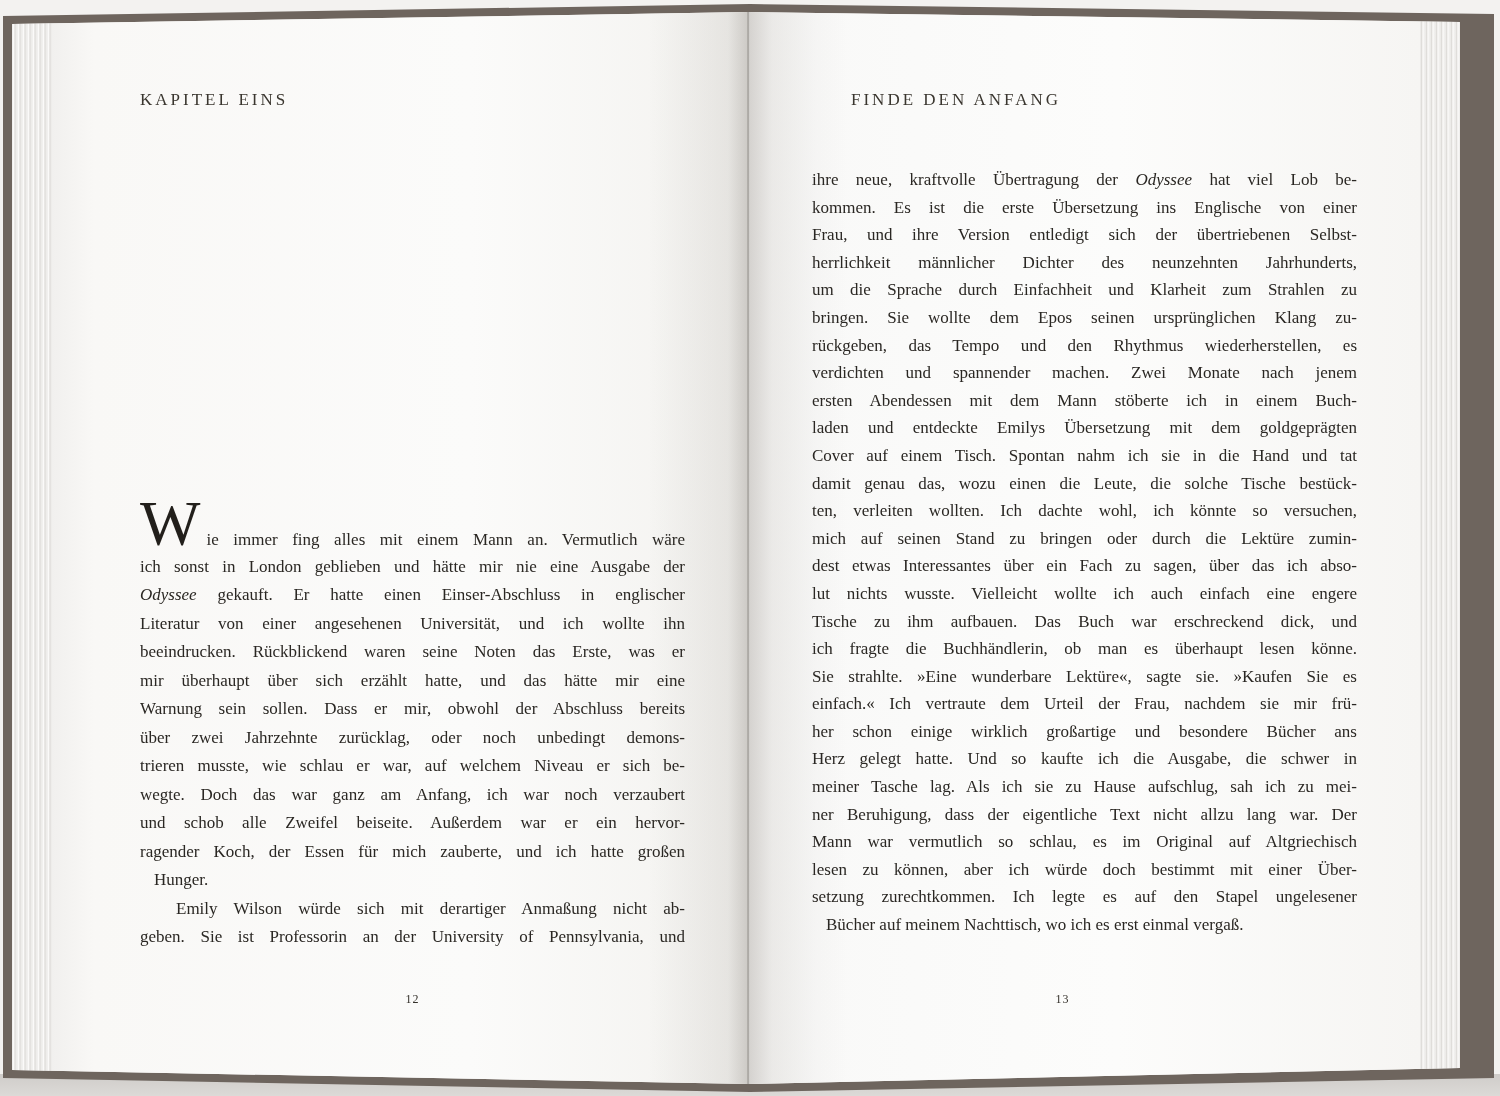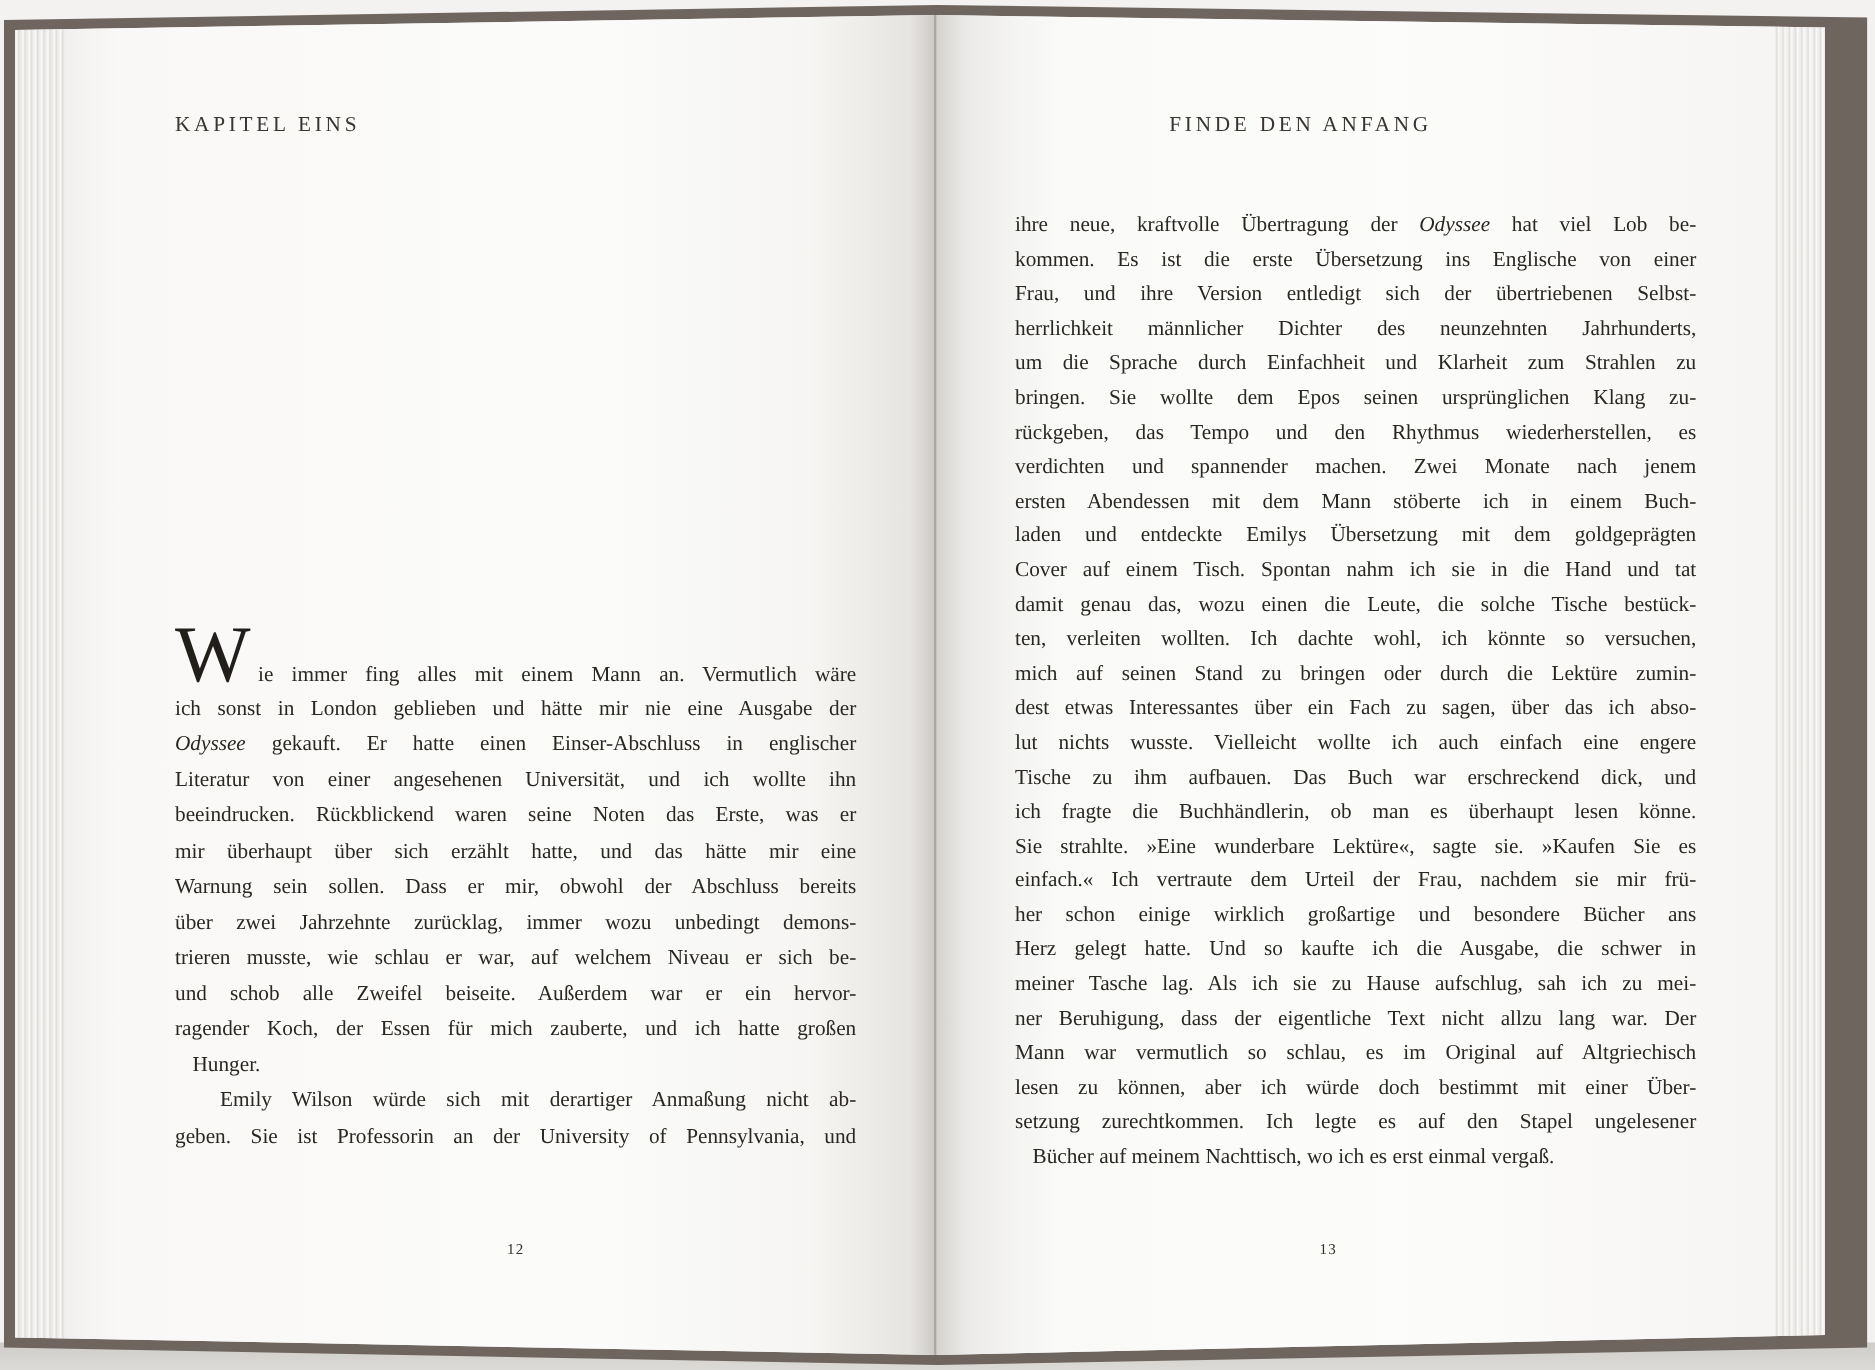--- a/index.html
+++ b/index.html
@@ -64,21 +64,21 @@
       rgba(110,102,95,0) 100%);
   }
 
   
   .content{position:absolute;inset:0;z-index:3;color:#2a2723;}
   .running-header{
     position:absolute;top:90px;font-size:17px;letter-spacing:3px;
     color:#3a362f;
   }
   .running-header.left{left:140px;width:545px;text-align:left;}
-  .running-header.right{left:768px;width:545px;text-align:center;}
+  .running-header.right{left:851px;width:545px;text-align:left;}
 
   .body-block{position:absolute;width:545px;}
   .body-block.left{left:140px;top:524px;}
   .body-block.right{left:812px;top:166px;}
 
   .line{
     font-size:17px;
     text-align:justify;
     text-align-last:justify;
     overflow:visible;
@@ -126,22 +126,23 @@
     <div class="running-header right">FINDE DEN ANFANG</div>
 
     <div class="body-block left">
         <div class="line"><span class="raised-cap">W</span>ie immer fing alles mit einem Mann an. Vermutlich wäre</div>
         <div class="line">ich sonst in London geblieben und hätte mir nie eine Ausgabe der</div>
         <div class="line"><i>Odyssee</i> gekauft. Er hatte einen Einser-Abschluss in englischer</div>
         <div class="line">Literatur von einer angesehenen Universität, und ich wollte ihn</div>
         <div class="line">beeindrucken. Rückblickend waren seine Noten das Erste, was er</div>
         <div class="line">mir überhaupt über sich erzählt hatte, und das hätte mir eine</div>
         <div class="line">Warnung sein sollen. Dass er mir, obwohl der Abschluss bereits</div>
-        <div class="line">über zwei Jahrzehnte zurücklag, immer wozu unbedingt demons-</div>
+        <div class="line">über zwei Jahrzehnte zurücklag, oder noch unbedingt demons-</div>
         <div class="line">trieren musste, wie schlau er war, auf welchem Niveau er sich be-</div>
+        <div class="line">wegte. Doch das war ganz am Anfang, ich war noch verzaubert</div>
         <div class="line">und schob alle Zweifel beiseite. Außerdem war er ein hervor-</div>
         <div class="line">ragender Koch, der Essen für mich zauberte, und ich hatte großen</div>
         <div class="line no-just">Hunger.</div>
         <div class="line indent">Emily Wilson würde sich mit derartiger Anmaßung nicht ab-</div>
         <div class="line">geben. Sie ist Professorin an der University of Pennsylvania, und</div>
       </div>
 
     <div class="body-block right">
         <div class="line">ihre neue, kraftvolle Übertragung der <i>Odyssee</i> hat viel Lob be-</div>
         <div class="line">kommen. Es ist die erste Übersetzung ins Englische von einer</div>

